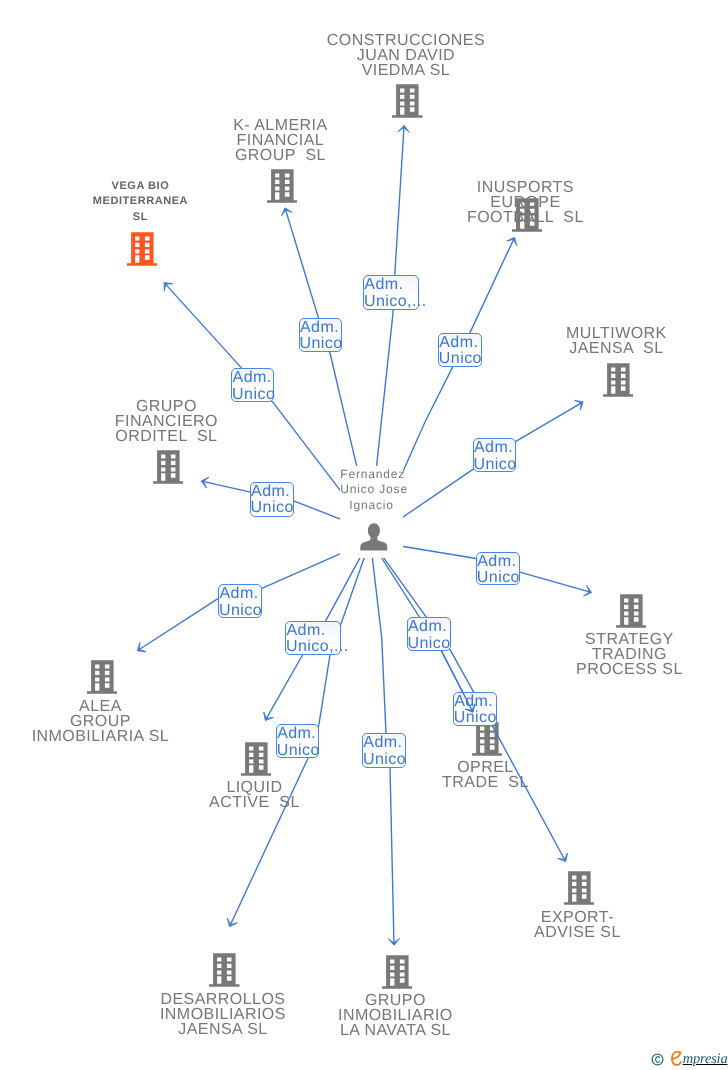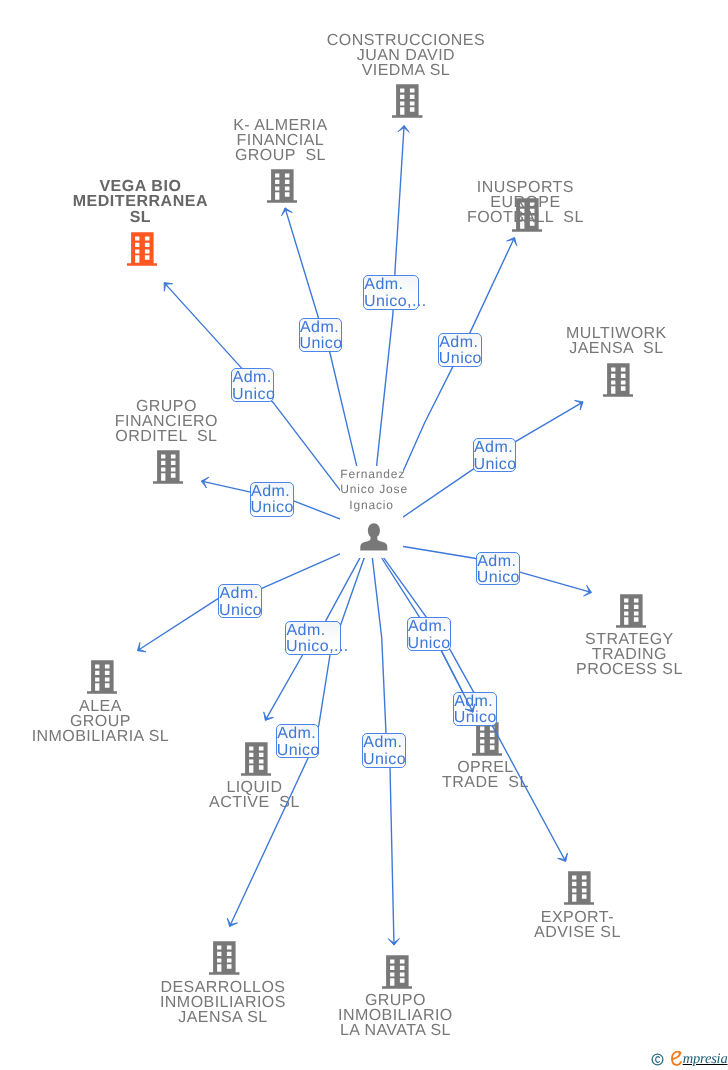--- a/index.html
+++ b/index.html
@@ -51,21 +51,21 @@
      text-align:left;padding-top:1px;
      white-space:pre;
   }
 </style>
 </head>
 <body>
 
 <div id="stage">
   <div id="nodes">
       <div class="node" style="left: 67px; top: 0px; width: 150px; height: 1px;">
-        <div class="caption" style="top: 179px; margin-left: -1.6px; font-weight: bold; color: rgb(102, 102, 102); font-size: 16px; line-height: 15.4px; letter-spacing: 0.55px;">VEGA BIO
+        <div class="caption" style="top: 179px; margin-left: -1.6px; font-weight: bold; color: rgb(102, 102, 102); font-size: 11px; line-height: 15.4px; letter-spacing: 0.55px;">VEGA BIO
 MEDITERRANEA
 SL</div>
         <div class="ico" style="left: 59.75px; top: 232px;"><svg width="30.5" height="33.8" viewBox="0 0 30.5 33.8">
             <path fill="#ff5722" fill-rule="evenodd" d="M4.1 0.2 H26.6 V31.3 H4.1 Z M0 31.3 H30.5 V33.8 H0 Z M8.1 4.4 H12.4 V8.6 H8.1 Z M17.9 4.4 H22.5 V8.6 H17.9 Z M8.1 10.8 H12.4 V15 H8.1 Z M17.9 10.8 H22.5 V15 H17.9 Z M8.1 17.5 H12.4 V21.5 H8.1 Z M17.9 17.5 H22.5 V21.5 H17.9 Z M8.1 23.3 H12.4 V30.8 H8.1 Z M17.9 23.3 H22.5 V27.7 H17.9 Z"></path>
           </svg></div>
       </div>
       <div class="node" style="left: 212px; top: 0px; width: 140px; height: 1px;">
         <div class="caption" style="top: 119px; margin-left: -1.6px;">K- ALMERIA
 FINANCIAL
 GROUP  SL</div>
@@ -134,21 +134,21 @@
             <path fill="#787878" fill-rule="evenodd" d="M4.1 0.2 H26.6 V31.3 H4.1 Z M0 31.3 H30.5 V33.8 H0 Z M8.1 4.4 H12.4 V8.6 H8.1 Z M17.9 4.4 H22.5 V8.6 H17.9 Z M8.1 10.8 H12.4 V15 H8.1 Z M17.9 10.8 H22.5 V15 H17.9 Z M8.1 17.5 H12.4 V21.5 H8.1 Z M17.9 17.5 H22.5 V21.5 H17.9 Z M8.1 23.3 H12.4 V30.8 H8.1 Z M17.9 23.3 H22.5 V27.7 H17.9 Z"></path>
           </svg></div>
       </div>
       <div class="node" style="left: 509px; top: 0px; width: 140px; height: 1px;">
         <div class="caption" style="top: 911px; margin-left: -1.6px;">EXPORT-
 ADVISE SL</div>
         <div class="ico" style="left: 54.75px; top: 871px;"><svg width="30.5" height="33.8" viewBox="0 0 30.5 33.8">
             <path fill="#787878" fill-rule="evenodd" d="M4.1 0.2 H26.6 V31.3 H4.1 Z M0 31.3 H30.5 V33.8 H0 Z M8.1 4.4 H12.4 V8.6 H8.1 Z M17.9 4.4 H22.5 V8.6 H17.9 Z M8.1 10.8 H12.4 V15 H8.1 Z M17.9 10.8 H22.5 V15 H17.9 Z M8.1 17.5 H12.4 V21.5 H8.1 Z M17.9 17.5 H22.5 V21.5 H17.9 Z M8.1 23.3 H12.4 V30.8 H8.1 Z M17.9 23.3 H22.5 V27.7 H17.9 Z"></path>
           </svg></div>
       </div>
-      <div class="node" style="left: 134.5px; top: 4px; width: 180px; height: 1px;">
+      <div class="node" style="left: 134.5px; top: 16px; width: 180px; height: 1px;">
         <div class="caption" style="top: 977px; margin-left: -1.6px;">DESARROLLOS
 INMOBILIARIOS
 JAENSA SL</div>
         <div class="ico" style="left: 74.75px; top: 937px;"><svg width="30.5" height="33.8" viewBox="0 0 30.5 33.8">
             <path fill="#787878" fill-rule="evenodd" d="M4.1 0.2 H26.6 V31.3 H4.1 Z M0 31.3 H30.5 V33.8 H0 Z M8.1 4.4 H12.4 V8.6 H8.1 Z M17.9 4.4 H22.5 V8.6 H17.9 Z M8.1 10.8 H12.4 V15 H8.1 Z M17.9 10.8 H22.5 V15 H17.9 Z M8.1 17.5 H12.4 V21.5 H8.1 Z M17.9 17.5 H22.5 V21.5 H17.9 Z M8.1 23.3 H12.4 V30.8 H8.1 Z M17.9 23.3 H22.5 V27.7 H17.9 Z"></path>
           </svg></div>
       </div>
       <div class="node" style="left: 312px; top: 0px; width: 170px; height: 1px;">
         <div class="caption" style="top: 994px; margin-left: -1.6px;">GRUPO
 INMOBILIARIO

